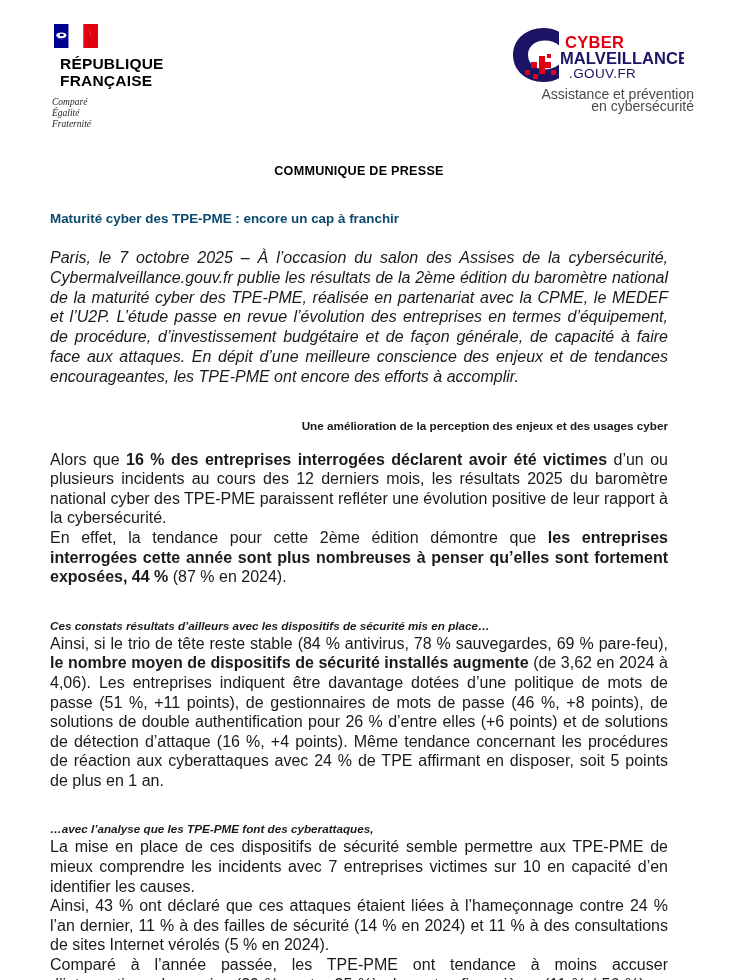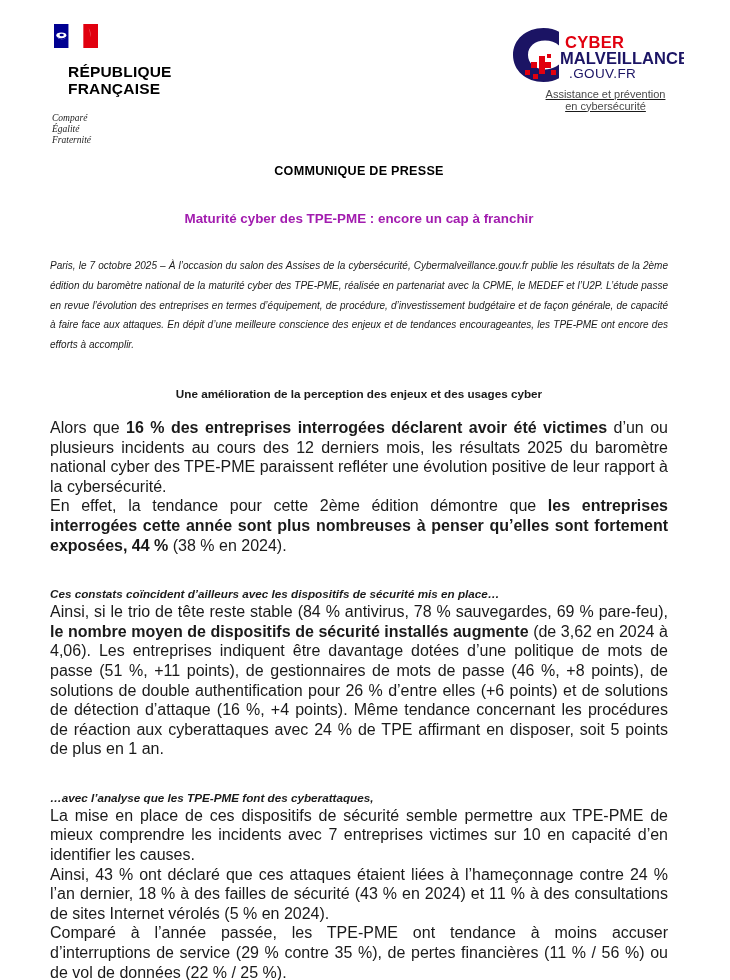--- a/index.html
+++ b/index.html
@@ -45,95 +45,94 @@
     margin-left: 2px;
     margin-bottom: 5px;
   }
   .rf-title {
     font-family: "Liberation Sans", sans-serif;
     font-weight: bold;
     font-size: 15.5px;
     line-height: 16.5px;
     letter-spacing: 0.2px;
     color: #000000;
-    margin: 16px;
+    margin: 8px;
   }
   .rf-motto {
     margin-top: 7px;
     font-family: "Liberation Serif", serif;
     font-style: italic;
     font-size: 9.5px;
     line-height: 11px;
     color: #222222;
   }
 
   
   .cm-block {
     position: absolute;
     right: 36px;
     top: 26px;
     width: 185px;
-    text-align: center;
-    text-decoration: underline;
+    text-align: right;
   }
   .cm-logo {
     position: relative;
     width: 175px;
     height: 58px;
   }
   .cm-logo svg {
     display: block;
   }
   .cm-tagline {
     margin-top: 5px;
     margin-left: 8px;
     font-family: "Liberation Sans", sans-serif;
-    font-size: 11px;
+    font-size: 14px;
     line-height: 11.5px;
     color: #4a4a4a;
     white-space: pre-line;
   }
 
   
   .content {
     padding: 0 62px 0 50px;
   }
 
   .cp-label {
     text-align: center;
     font-weight: bold;
     font-size: 12.6px;
     letter-spacing: 0.25px;
     margin: 34px 0 0 0;
     color: #000;
   }
 
   .cp-title {
-    text-align: center;
+    text-align: left;
     font-weight: bold;
     font-size: 13.4px;
     margin: 33px 0 0 0;
-    color: #a21caf;
+    color: #0c4a6e;
   }
 
   .chapo {
-    margin: 30px 0 0 0;
+    margin: 22px 0 0 0;
     font-style: italic;
-    font-size: 10px;
+    font-size: 16px;
     line-height: 19.8px;
     text-align: justify;
     color: #1a1a1a;
   }
 
   .section-head {
     font-weight: bold;
     font-size: 11.7px;
     line-height: 17px;
     margin: 30px 0 0 0;
-    text-align: center;
+    text-align: right;
   }
   .section-head.italic {
     font-style: italic;
     text-align: justify;
   }
 
   p.body-text {
     font-size: 16px;
     line-height: 19.6px;
     text-align: justify;
@@ -227,31 +226,31 @@
     <div class="cp-label">COMMUNIQUE DE PRESSE</div>
 
     <div class="cp-title">Maturité cyber des TPE-PME : encore un cap à franchir</div>
 
     <p class="chapo">Paris, le 7 octobre 2025 – À l’occasion du salon des Assises de la cybersécurité, Cybermalveillance.gouv.fr publie les résultats de la 2ème édition du baromètre national de la maturité cyber des TPE-PME, réalisée en partenariat avec la CPME, le MEDEF et l’U2P. L’étude passe en revue l’évolution des entreprises en termes d’équipement, de procédure, d’investissement budgétaire et de façon générale, de capacité à faire face aux attaques. En dépit d’une meilleure conscience des enjeux et de tendances encourageantes, les TPE-PME ont encore des efforts à accomplir.</p>
 
     <div class="section-head">Une amélioration de la perception des enjeux et des usages cyber</div>
 
     <p class="body-text"><span>Alors que </span><b>16 % des entreprises interrogées déclarent avoir été victimes</b><span> d’un ou plusieurs incidents au cours des 12 derniers mois, les résultats 2025 du baromètre national cyber des TPE-PME paraissent refléter une évolution positive de leur rapport à la cybersécurité.</span></p>
 
-    <p class="body-text tight"><span>En effet, la tendance pour cette 2ème édition démontre que </span><b>les entreprises interrogées cette année sont plus nombreuses à penser qu’elles sont fortement exposées, 44 %</b><span> (38 % en 2024).</span></p>
-
-
-    <div class="section-head italic">Ces constats coïncident d’ailleurs avec les dispositifs de sécurité mis en place…</div>
+    <p class="body-text tight"><span>En effet, la tendance pour cette 2ème édition démontre que </span><b>les entreprises interrogées cette année sont plus nombreuses à penser qu’elles sont fortement exposées, 44 %</b><span> (87 % en 2024).</span></p>
+
+
+    <div class="section-head italic">Ces constats résultats d’ailleurs avec les dispositifs de sécurité mis en place…</div>
 
     <p class="body-text tight"><span>Ainsi, si le trio de tête reste stable (84 % antivirus, 78 % sauvegardes, 69 % pare-feu), </span><b>le nombre moyen de dispositifs de sécurité installés augmente</b><span> (de 3,62 en 2024 à 4,06).  Les entreprises indiquent être davantage dotées d’une politique de mots de passe (51 %, +11 points), de gestionnaires de mots de passe (46 %, +8 points), de solutions de double authentification pour 26 % d’entre elles (+6 points) et de solutions de détection d’attaque (16 %, +4 points). Même tendance concernant les procédures de réaction aux cyberattaques avec 24 % de TPE affirmant en disposer, soit 5 points de plus en 1 an.</span></p>
 
     <div class="section-head italic">…avec l’analyse que les TPE-PME font des cyberattaques,</div>
 
     <p class="body-text tight">La mise en place de ces dispositifs de sécurité semble permettre aux TPE-PME de mieux comprendre les incidents avec 7 entreprises victimes sur 10 en capacité d’en identifier les causes.</p>
 
-    <p class="body-text tight">Ainsi, 43 % ont déclaré que ces attaques étaient liées à l’hameçonnage contre 24 % l’an dernier, 18 % à des failles de sécurité (43 % en 2024) et 11 % à des consultations de sites Internet vérolés (5 % en 2024).</p>
+    <p class="body-text tight">Ainsi, 43 % ont déclaré que ces attaques étaient liées à l’hameçonnage contre 24 % l’an dernier, 11 % à des failles de sécurité (14 % en 2024) et 11 % à des consultations de sites Internet vérolés (5 % en 2024).</p>
 
 
     <p class="body-text tight">Comparé à l’année passée, les TPE-PME ont tendance à moins accuser d’interruptions de service (29 % contre 35 %), de pertes financières (11 % / 56 %) ou de vol de données (22 % / 25 %).</p>
 
   </div>
 
 </div>
 
 </body></html>

